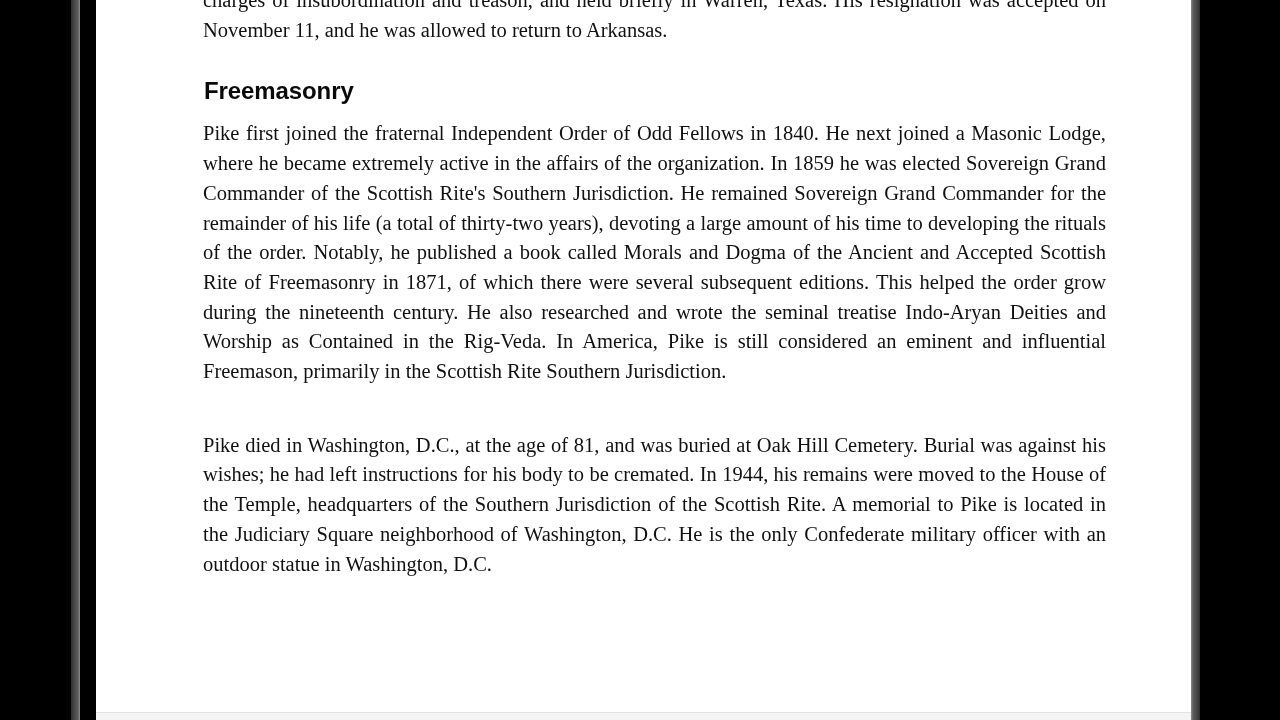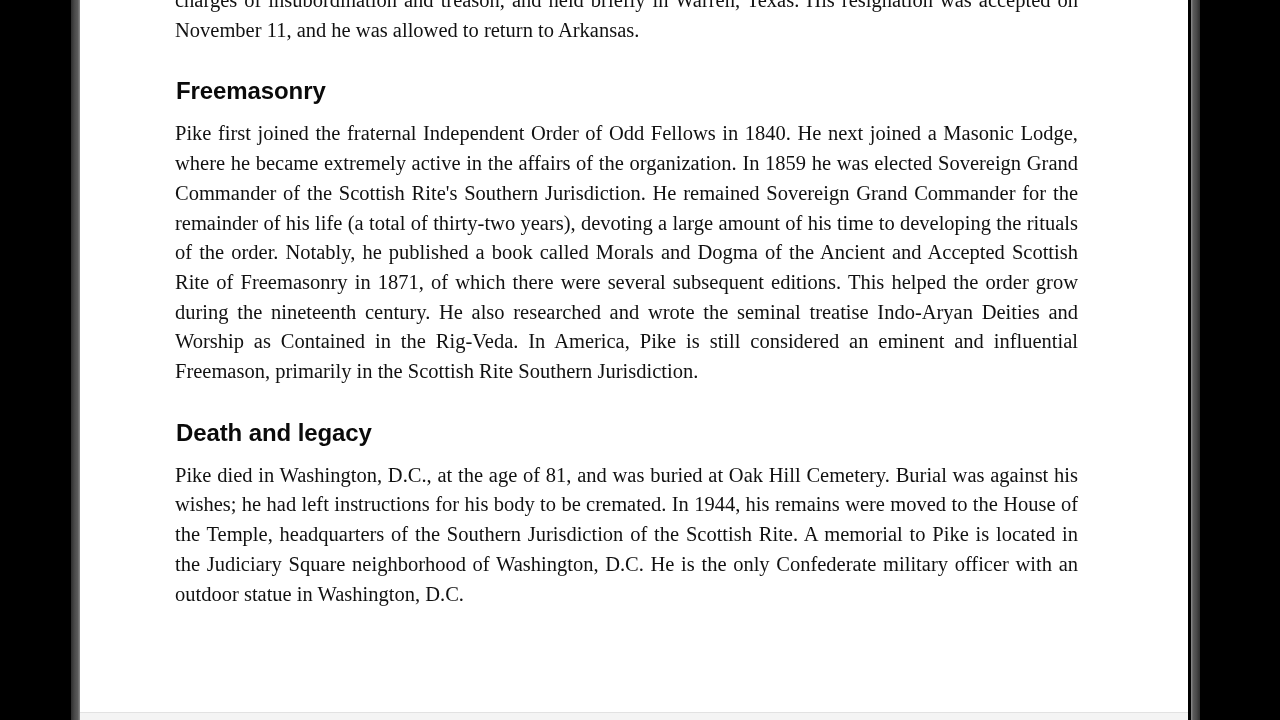--- a/index.html
+++ b/index.html
@@ -44,21 +44,21 @@
   }
   .page-edge.left  { left: 71px; }
   .page-edge.right {
     right: 80px;
     background: linear-gradient(to left, #2e2e2e 0%, #4a4a4a 40%, #5a5a5a 75%, #8d8d8d 100%);
   }
 
   
   .page-scroll {
     position: absolute;
-    left: 68px;
+    left: 96px;
     top: 0;
     width: 1120px;
     height: 720px;
     background: #efefef;
     overflow: hidden;
     z-index: 2;
   }
   .page {
     position: absolute;
     left: 0;
@@ -130,21 +130,20 @@
         <div class="spacer-before-heading"></div>
 
         <h2 class="section-heading">Freemasonry</h2>
 
         <div class="spacer-after-heading"></div>
 
         <p class="body-text">Pike first joined the fraternal Independent Order of Odd Fellows in 1840. He next joined a Masonic Lodge, where he became extremely active in the affairs of the organization. In 1859 he was elected Sovereign Grand Commander of the Scottish Rite's Southern Jurisdiction. He remained Sovereign Grand Commander for the remainder of his life (a total of thirty-two years), devoting a large amount of his time to developing the rituals of the order. Notably, he published a book called Morals and Dogma of the Ancient and Accepted Scottish Rite of Freemasonry in 1871, of which there were several subsequent editions. This helped the order grow during the nineteenth century. He also researched and wrote the seminal treatise Indo-Aryan Deities and Worship as Contained in the Rig-Veda. In America, Pike is still considered an eminent and influential Freemason, primarily in the Scottish Rite Southern Jurisdiction.</p>
 
         <div class="spacer-before-heading"></div>
 
-        <h2 class="section-heading">Death and legacy</h2>
 
         <div class="spacer-after-heading"></div>
 
         <p class="body-text">Pike died in Washington, D.C., at the age of 81, and was buried at Oak Hill Cemetery. Burial was against his wishes; he had left instructions for his body to be cremated. In 1944, his remains were moved to the House of the Temple, headquarters of the Southern Jurisdiction of the Scottish Rite. A memorial to Pike is located in the Judiciary Square neighborhood of Washington, D.C. He is the only Confederate military officer with an outdoor statue in Washington, D.C.</p>
 
       </div>
     </div>
     <div class="page-bottom-shade"></div>
   </div>
 

